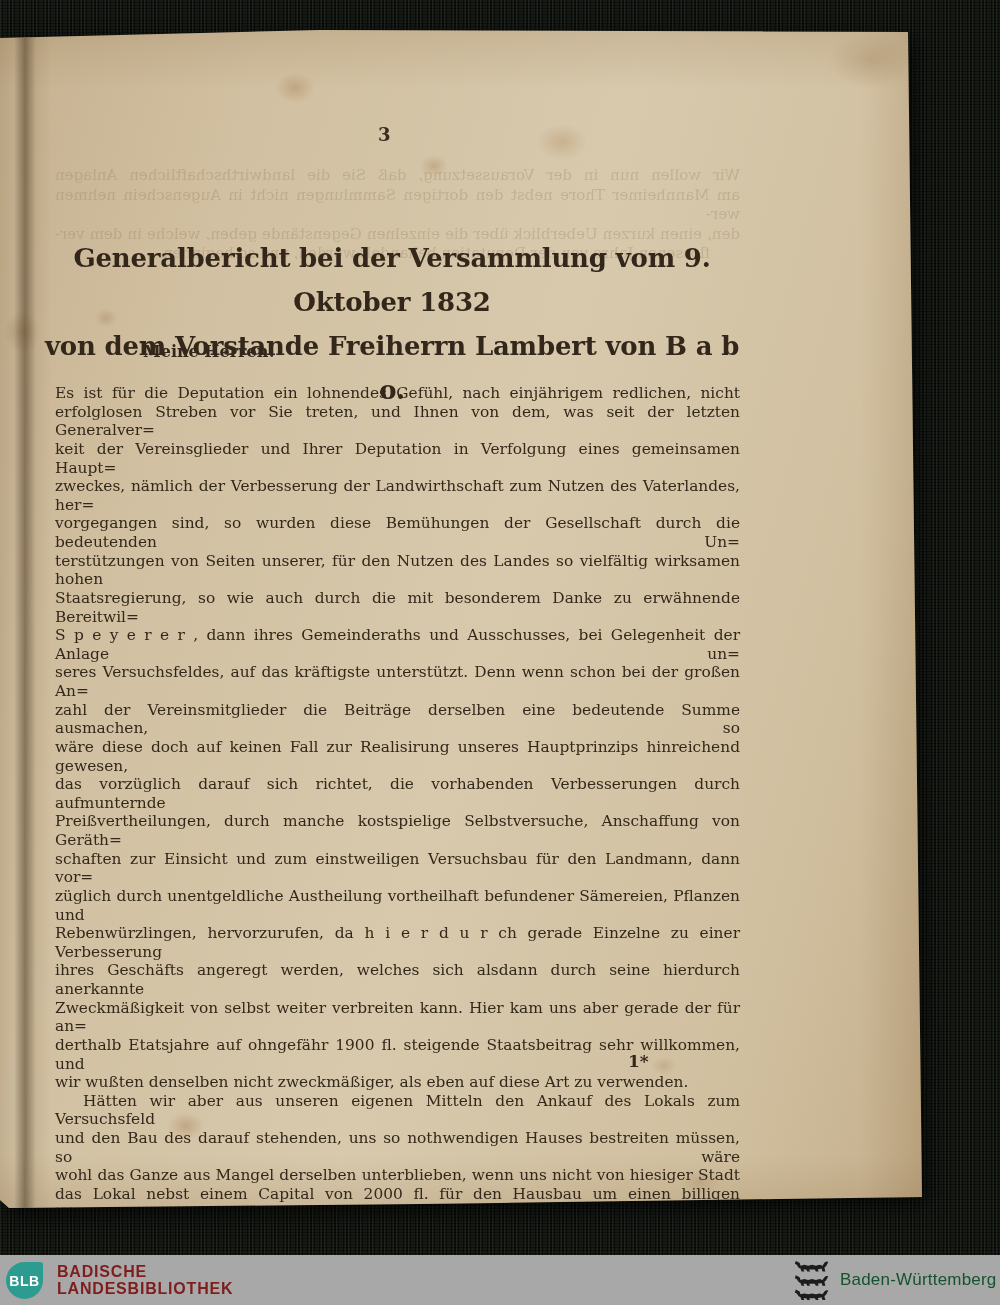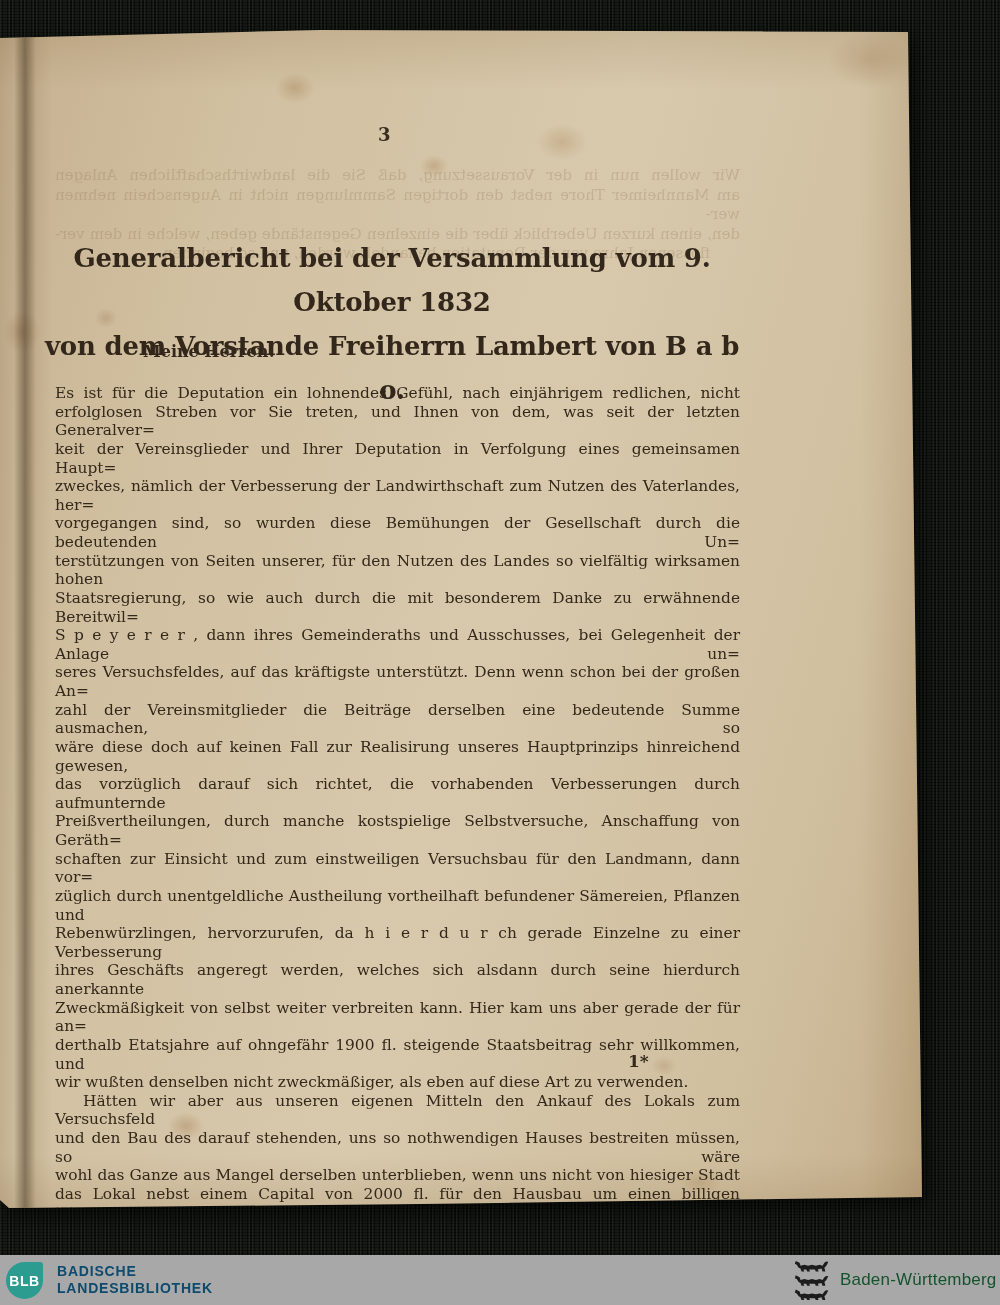--- a/index.html
+++ b/index.html
@@ -59,22 +59,22 @@
   .body-text .bline.plast{text-align-last:left;}
   .body-text .bline.indent{text-indent:28px;}
 
   .sig-mark{position:absolute;left:628px;top:1051px;font-size:17px;font-weight:bold;color:#33281a;}
 
   .footer-bar{position:absolute;left:0;bottom:0;width:1000px;height:50px;background:#a8a8a8;
     font-family:"Liberation Sans", sans-serif;}
   .blb-logo{position:absolute;left:6px;top:7px;width:37px;height:37px;background:#2c9c90;
     border-radius:52% 8% 52% 52%;display:flex;align-items:center;justify-content:center;}
   .blb-logo span{color:#fff;font-weight:bold;font-size:14px;letter-spacing:.5px;}
-  .blb-name{position:absolute;left:57px;top:8px;font-size:14px;font-weight:bold;
-    color:#0c4a6e;letter-spacing:.8px;line-height:17px;}
+  .blb-name{position:absolute;left:57px;top:8px;font-size:16px;font-weight:bold;
+    color:#7f1d1d;letter-spacing:.8px;line-height:17px;}
   .arms{position:absolute;left:792px;top:5px;width:40px;height:42px;}
   .state-name{position:absolute;left:840px;top:15px;font-size:17px;color:#14532d;letter-spacing:.2px;}
 </style>
 </head>
 <body>
 
 <div class="paper-wrap">
   <div class="paper">
     <div class="gutter-shadow"></div>
 

